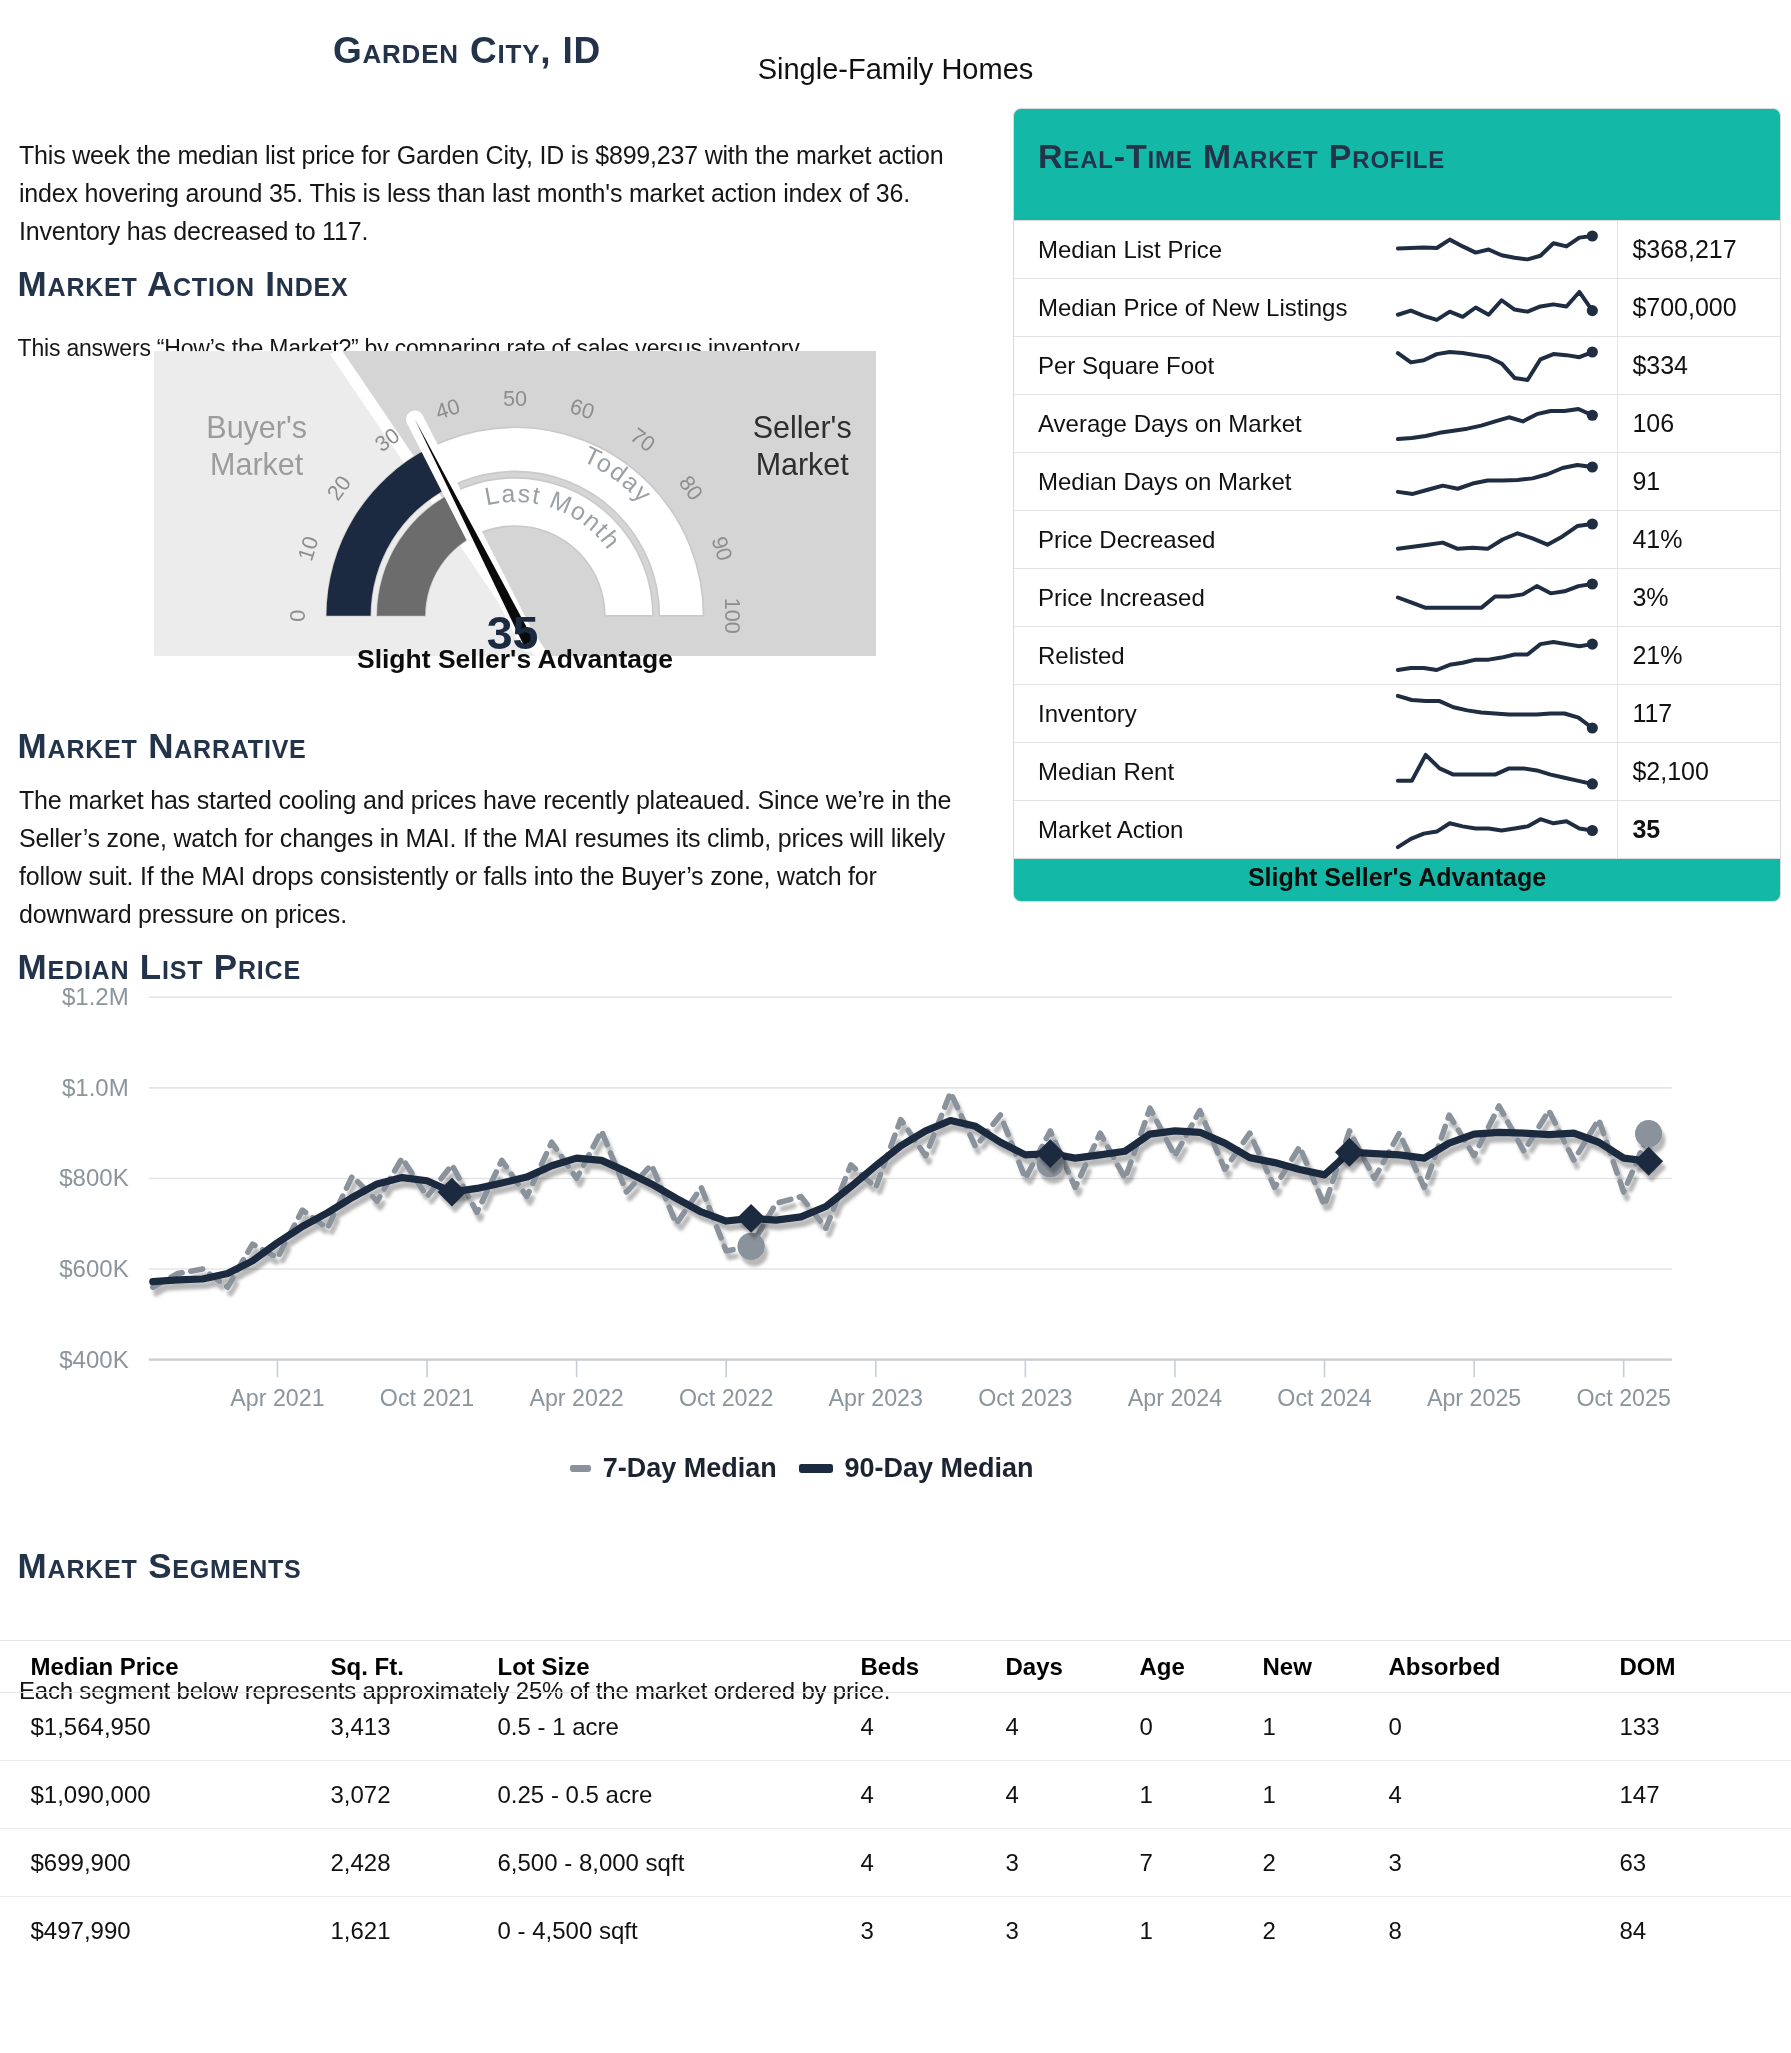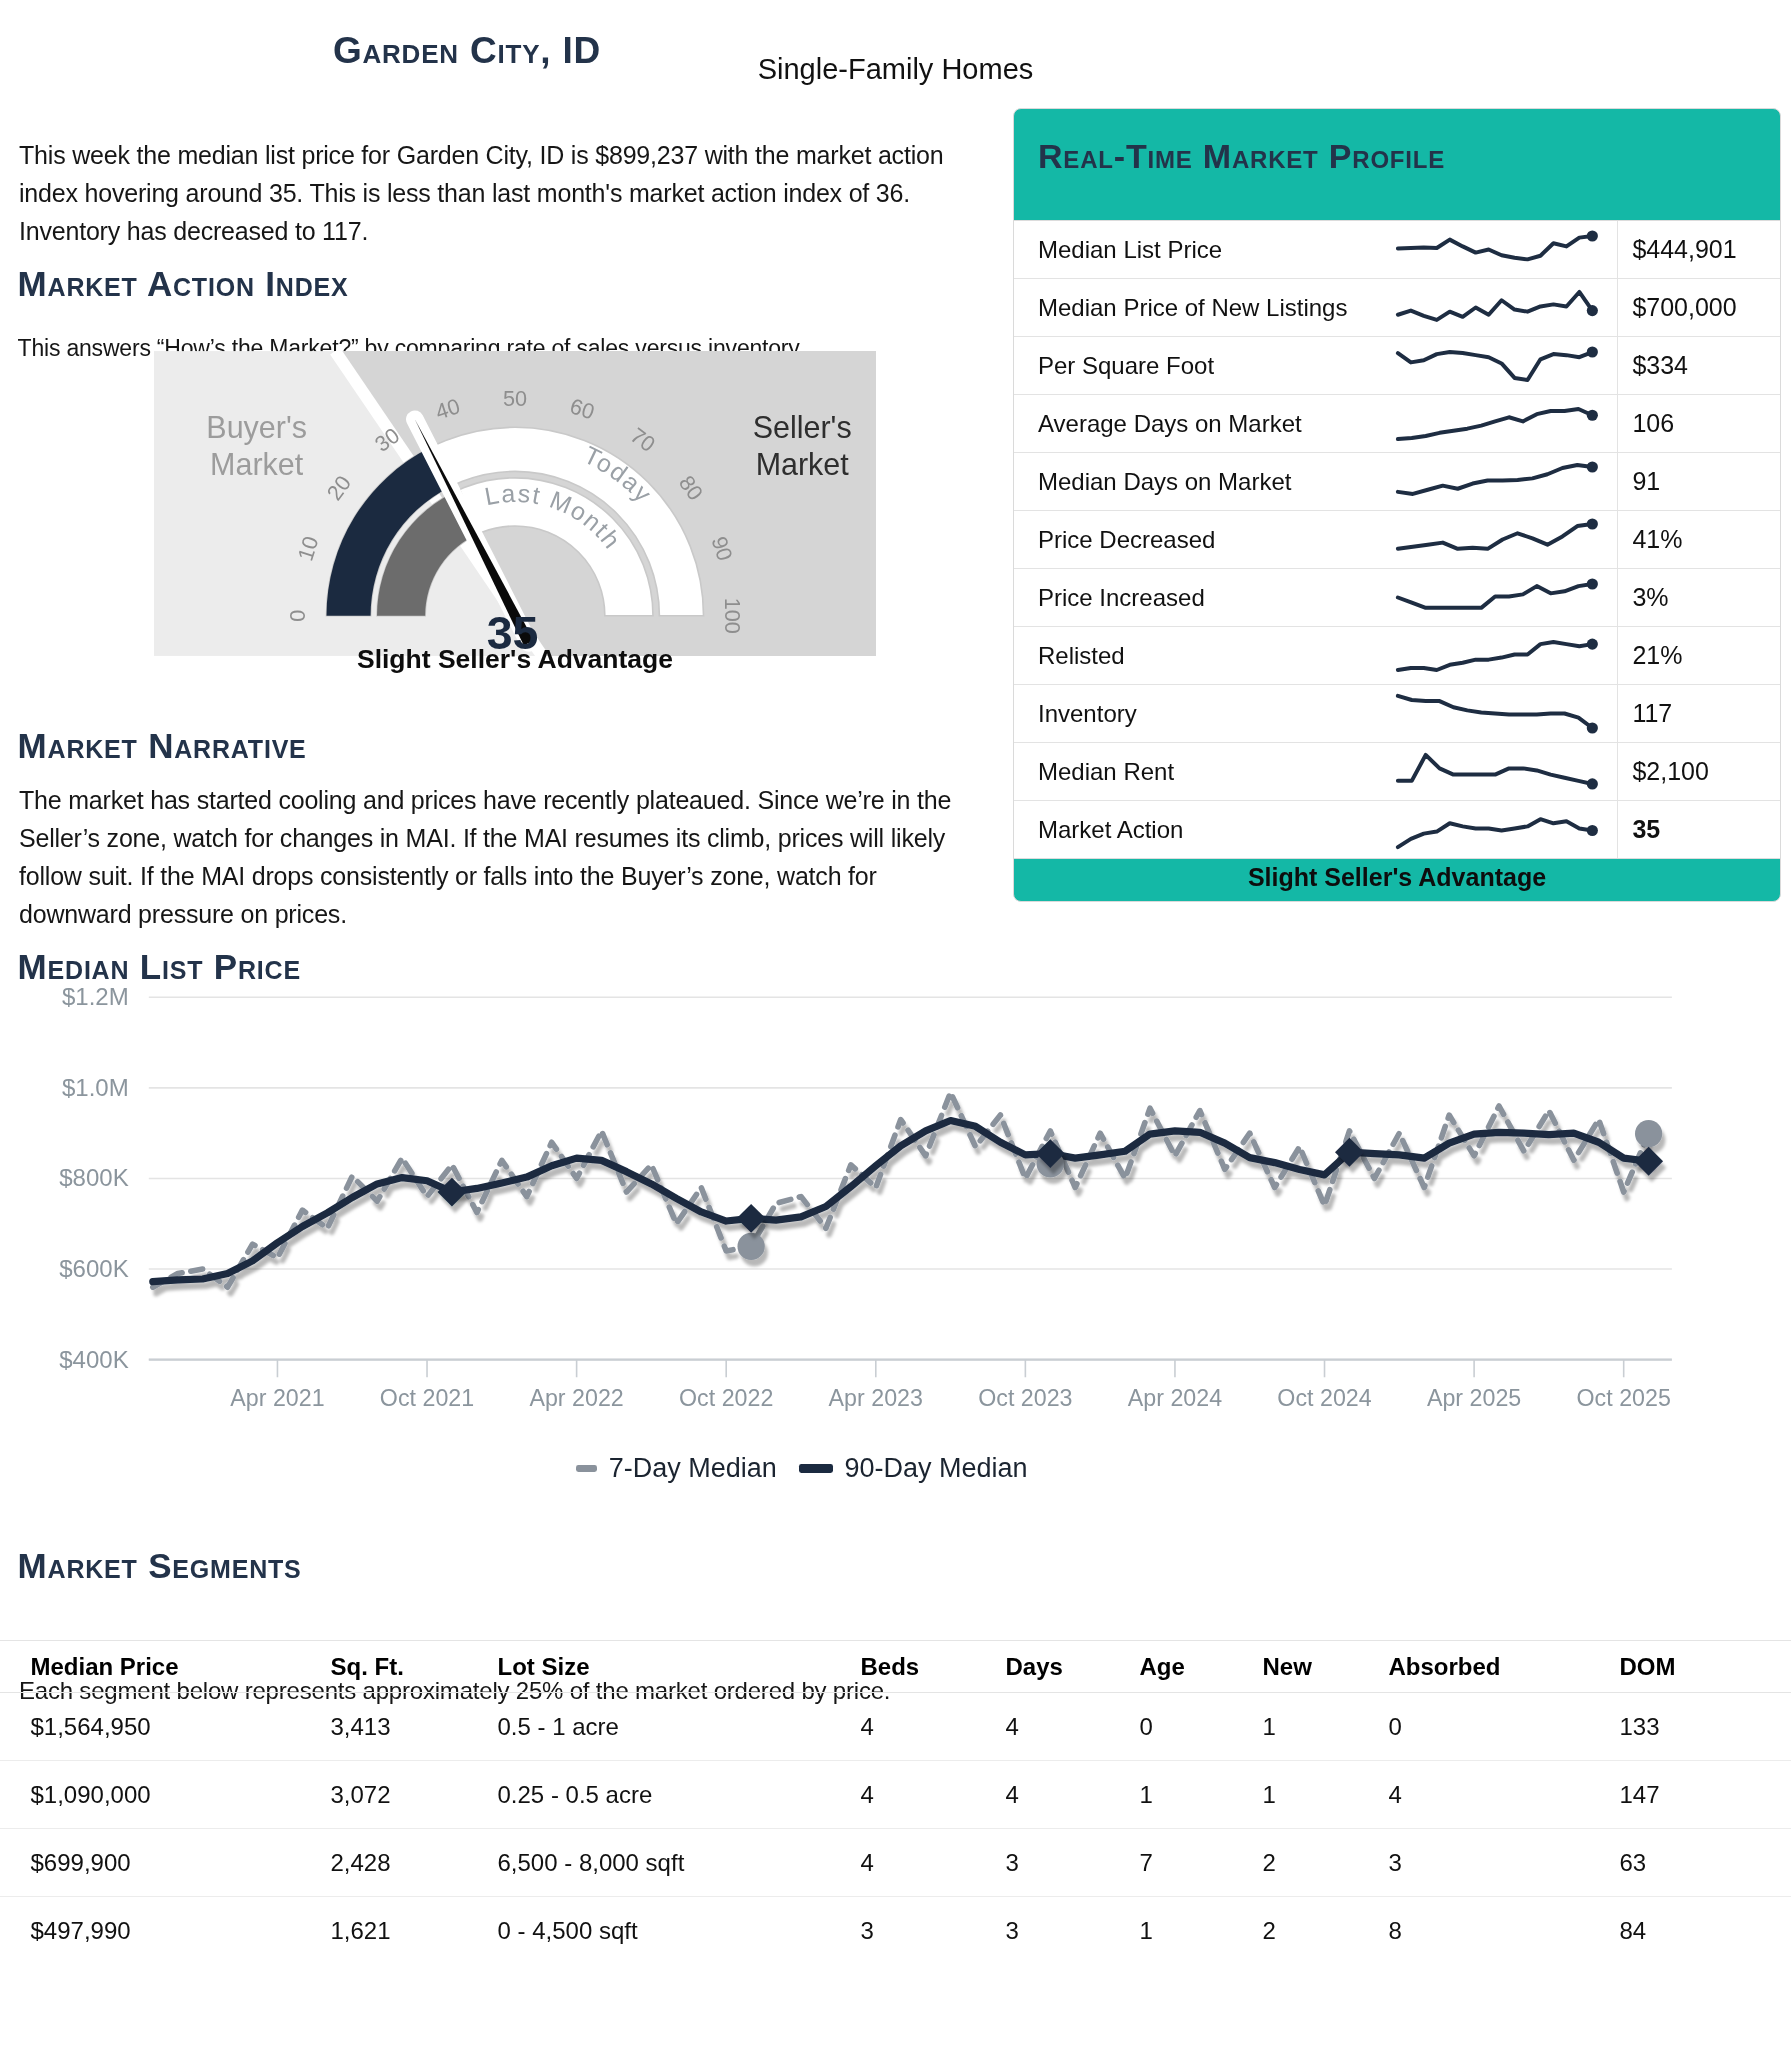--- a/index.html
+++ b/index.html
@@ -19,21 +19,21 @@
   #mai-heading{top:237px;left:17.6px;margin-top:28px;}
   #mai-description{top:306px;left:17.6px;width:962px;font-size:23px;}
   #gauge-wrap{top:351px;left:154px;width:722px;height:305px;}
   #gauge-caption{top:644px;left:154px;width:722px;text-align:center;font-size:26.5px;font-weight:700;color:#0d0d0d;}
   #narrative-heading{top:698px;left:17.6px;}
   #narrative-paragraph{top:756px;left:19px;width:967px;}
   #chart-heading{top:919px;left:17.6px;}
   #price-chart{top:946px;left:0;}
   #chart-legend{top:1453px;left:0;width:1604px;display:flex;justify-content:center;align-items:center;gap:22.5px;}
   .legend-item{display:flex;align-items:center;gap:11.2px;}
-  .legend-label{font-size:27px;font-weight:400;color:#1b2430;}
+  .legend-label{font-size:27px;font-weight:700;color:#1b2430;}
   .legend-swatch{display:inline-block;border-radius:2.4px;}
   .legend-swatch.gray{width:21px;height:7.2px;background:#8a929c;}
   .legend-swatch.navy{width:34px;height:8.8px;background:#1b2a40;}
   
   #profile-panel{
     top:108px;left:1013px;width:768px;height:794px;box-sizing:border-box;
     background:#14b8a6;border:1.6px solid #dadada;border-radius:8px;
   }
   #profile-heading{margin:0;padding:29px 0 0 24px;font-size:34px;}
   #profile-rows{
@@ -183,21 +183,21 @@
 
 <section class="abs" id="profile-panel">
   <h2 class="heading" id="profile-heading">Real-Time Market Profile</h2>
   <div id="profile-rows">
       <div class="profile-row">
         <div class="profile-row-label">Median List Price</div>
         <div class="profile-row-spark"><svg width="213" height="51" viewBox="0 0 266 64">
             <polyline points="8.0,30.7 24.3,30.1 40.5,29.4 56.8,30.1 73.1,19.6 89.3,28.1 105.6,35.9 121.9,32.0 138.1,39.2 154.4,42.4 170.7,44.4 186.9,39.8 203.2,24.2 219.5,28.1 235.7,17.1 252.0,15.1" fill="none" stroke="#1e2d42" stroke-width="5" stroke-linejoin="round" stroke-linecap="round"></polyline>
             <circle cx="252" cy="15.100000000000001" r="7" fill="#1e2d42"></circle>
           </svg></div>
-        <div class="profile-row-value">$444,901</div>
+        <div class="profile-row-value">$368,217</div>
       </div>
       <div class="profile-row">
         <div class="profile-row-label">Median Price of New Listings</div>
         <div class="profile-row-spark"><svg width="213" height="51" viewBox="0 0 266 64">
             <polyline points="8.0,41.1 24.3,35.9 40.5,42.4 56.8,47.6 73.1,37.2 89.3,43.7 105.6,32.0 121.9,41.1 138.1,22.9 154.4,34.6 170.7,37.2 186.9,30.7 203.2,28.1 219.5,30.7 235.7,12.5 252.0,35.9" fill="none" stroke="#1e2d42" stroke-width="5" stroke-linejoin="round" stroke-linecap="round"></polyline>
             <circle cx="252" cy="35.900000000000006" r="7" fill="#1e2d42"></circle>
           </svg></div>
         <div class="profile-row-value">$700,000</div>
       </div>
       <div class="profile-row">

